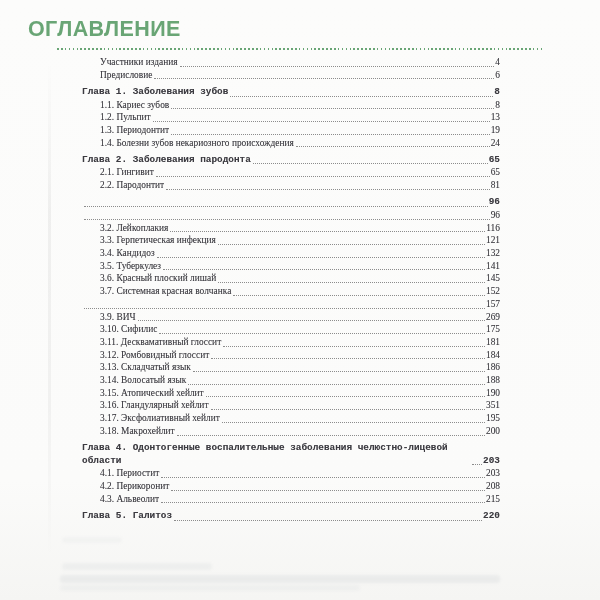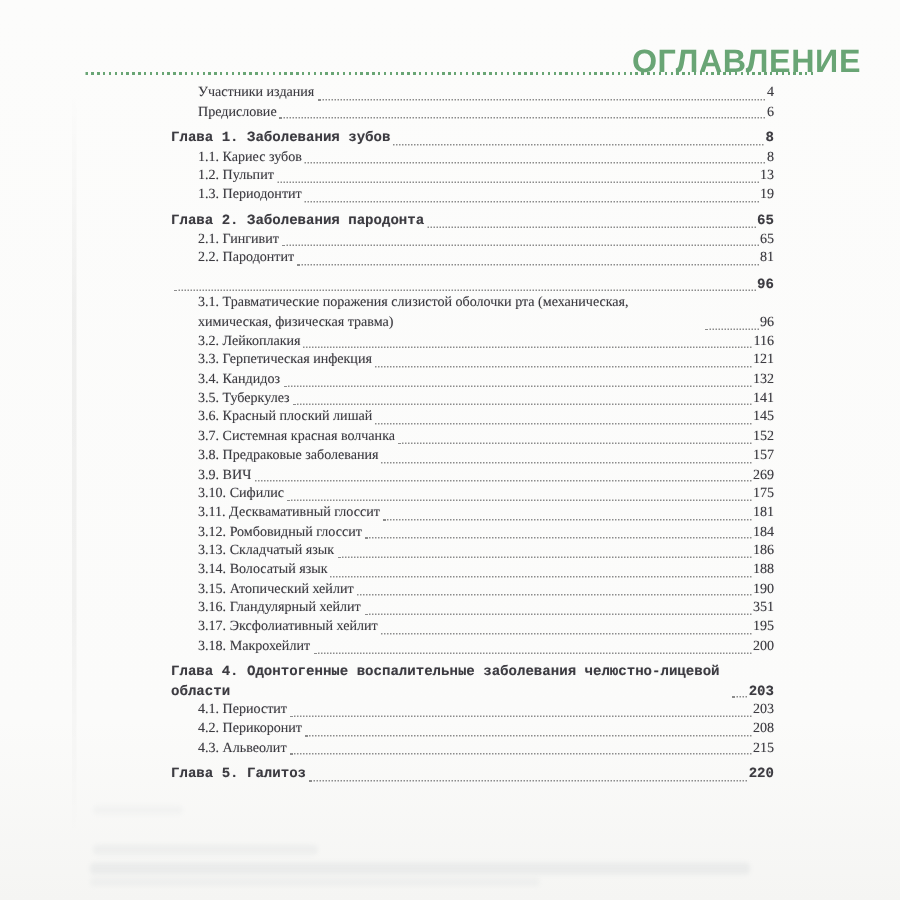--- a/index.html
+++ b/index.html
@@ -7,35 +7,35 @@
   body {
     width:600px; height:600px; overflow:hidden; position:relative;
     background:linear-gradient(180deg,#fcfcfb 0%,#fbfbfa 80%,#f5f5f3 100%);
     font-family:"Liberation Serif", serif; color:var(--ink);
   }
   .page-edge {
     position:absolute; left:48px; top:60px; bottom:40px; width:3px;
     background:linear-gradient(180deg, rgba(0,0,0,0) 0%, rgba(0,0,0,0.05) 30%, rgba(0,0,0,0.04) 70%, rgba(0,0,0,0) 100%);
   }
   .title {
-    position:absolute; top:17px; left:0; right:14px; margin:12px;
-    text-align:right;
+    position:absolute; top:17px; left:0; right:14px; margin:0;
+    text-align:left;
     font-family:"Liberation Sans", sans-serif; font-weight:bold;
     font-size:21.5px; line-height:24px; letter-spacing:0.4px;
     color:var(--accent);
+    padding-left:28px;
   }
   .separator {
     position:absolute; top:48px; left:57px; right:57px; height:2px;
     background-image:repeating-linear-gradient(90deg, var(--accent) 0 1.6px, transparent 1.6px 3.9px);
   }
   .toc {
-    position:absolute; top:56px; left:82px; right:84px;
+    position:absolute; top:56px; left:82px; right:100px;
     font-size:9.4px;
     text-shadow:0 0 0.5px rgba(70,70,75,0.4);
-    margin-left:32px;
   }
   .row { display:flex; align-items:flex-end; line-height:12.7px; }
   .row.front .label-wrap, .row.sub .label-wrap { padding-left:18px; }
   .row.chapter { font-weight:bold; margin-top:4.4px;font-family:Liberation Mono, monospace; }
   .row .label-wrap { flex:0 1 auto; }
   .row.wrap .label-wrap { max-width:336px; }
   .leader {
     flex:1 1 auto; min-width:10px; height:0; align-self:flex-end;
     border-bottom:1px dotted var(--dots);
     margin:0 1px 2px 2px;
@@ -83,41 +83,45 @@
     <div class="row sub">
     <span class="label-wrap">1.2. Пульпит</span>
     <span class="leader"></span>
     <span class="pagenum">13</span>
   </div>
     <div class="row sub">
     <span class="label-wrap">1.3. Периодонтит</span>
     <span class="leader"></span>
     <span class="pagenum">19</span>
   </div>
+    <div class="row sub">
+    <span class="label-wrap">1.4. Болезни зубов некариозного происхождения</span>
+    <span class="leader"></span>
+    <span class="pagenum">24</span>
+  </div>
     <div class="row chapter">
     <span class="label-wrap">Глава 2. Заболевания пародонта</span>
     <span class="leader"></span>
     <span class="pagenum">65</span>
   </div>
     <div class="row sub">
     <span class="label-wrap">2.1. Гингивит</span>
     <span class="leader"></span>
     <span class="pagenum">65</span>
   </div>
     <div class="row sub">
     <span class="label-wrap">2.2. Пародонтит</span>
     <span class="leader"></span>
     <span class="pagenum">81</span>
   </div>
     <div class="row chapter">
     <span class="leader"></span>
     <span class="pagenum">96</span>
   </div>
     <div class="row sub wrap">
-    <span class="label-wrap">3.1. Травматические поражения слизистой оболочки рта (механическая, химическая, физическая травма)</span>
     <span class="leader"></span>
     <span class="pagenum">96</span>
   </div>
     <div class="row sub">
     <span class="label-wrap">3.2. Лейкоплакия</span>
     <span class="leader"></span>
     <span class="pagenum">116</span>
   </div>
     <div class="row sub">
     <span class="label-wrap">3.3. Герпетическая инфекция</span>
@@ -138,21 +142,20 @@
     <span class="label-wrap">3.6. Красный плоский лишай</span>
     <span class="leader"></span>
     <span class="pagenum">145</span>
   </div>
     <div class="row sub">
     <span class="label-wrap">3.7. Системная красная волчанка</span>
     <span class="leader"></span>
     <span class="pagenum">152</span>
   </div>
     <div class="row sub">
-    <span class="label-wrap">3.8. Предраковые заболевания</span>
     <span class="leader"></span>
     <span class="pagenum">157</span>
   </div>
     <div class="row sub">
     <span class="label-wrap">3.9. ВИЧ</span>
     <span class="leader"></span>
     <span class="pagenum">269</span>
   </div>
     <div class="row sub">
     <span class="label-wrap">3.10. Сифилис</span>

